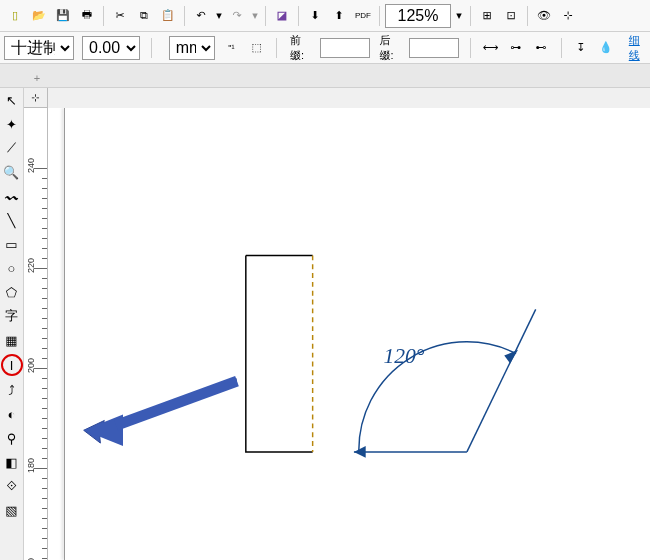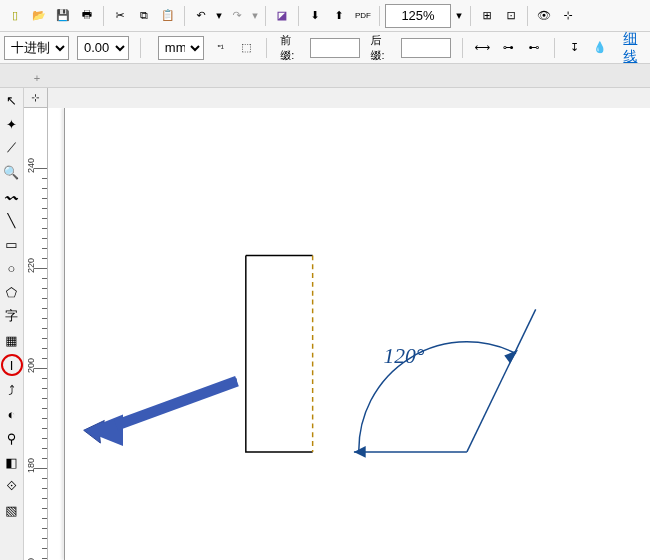--- a/index.html
+++ b/index.html
@@ -4,21 +4,21 @@
 <style>
 * { box-sizing: border-box; margin: 0; padding: 0; }
 body { font-family: "Microsoft YaHei", sans-serif; font-size: 11px; background: #f0f0f0; width: 650px; height: 560px; overflow: hidden; position: relative; }
 
 .toolbar-top { height: 32px; background: #f8f8f8; border-bottom: 1px solid #d0d0d0; display: flex; align-items: center; padding: 0 4px; gap: 2px; }
 .toolbar-sec { height: 32px; background: #f8f8f8; border-bottom: 1px solid #d0d0d0; display: flex; align-items: center; padding: 0 4px; gap: 8px; }
 
 .tbtn { width: 22px; height: 22px; display: flex; align-items: center; justify-content: center; cursor: pointer; border-radius: 2px; }
 .sep { width: 1px; height: 20px; background: #ccc; margin: 0 3px; }
 
-.dd { height: 24px; border: 1px solid #999; background: #fff; font-size: 13px; padding: 0 2px; }
+.dd { height: 24px; border: 1px solid #999; background: #fff; font-size: 16px; padding: 0 2px; }
 .dd-num { width: 62px; }
 .dd-dec { width: 70px; }
 .dd-unit { width: 46px; margin-left: 6px; }
 .dd-zoom { width: 66px; text-align: center; }
 
 .lbl { font-size: 11px; margin: 4px 2px; }
 .txtin { width: 50px; height: 20px; border: 1px solid #999; background: #fff; }
 
 .tabbar { height: 24px; background: #e8e8e8; border-bottom: 1px solid #d0d0d0; display: flex; align-items: flex-end; padding-left: 24px; }
 .tab { background: #f0f0f0; border: 1px solid #c0c0c0; border-bottom: none; padding: 3px 12px; font-size: 11px; border-radius: 3px 3px 0 0; }
@@ -38,21 +38,21 @@
 .vruler { width: 24px; background: #fff; border-right: 1px solid #bbb; position: relative; overflow: hidden; }
 .vruler .tick { position: absolute; left: 18px; width: 6px; height: 1px; background: #666; }
 .vruler .ticklbl { position: absolute; left: 2px; font-size: 9px; color: #333; writing-mode: vertical-rl; transform: rotate(180deg); }
 
 .canvwrap { flex: 1; display: flex; }
 .canvas { flex: 1; background: #fff; position: relative; overflow: hidden; }
 .paper-edge { position: absolute; left: 16px; top: 0; bottom: 0; width: 2px; border-left: 1px solid #999; box-shadow: -2px 0 3px rgba(0,0,0,0.15); }
 
 .icon-new { color:#a0a000; }
 .icon-purple { color:#7040a0; font-weight:bold; }
-.right-link { color:#0066cc; text-decoration: underline; margin-left: 6px; font-size:14px; }
+.right-link { color:#0066cc; text-decoration: underline; margin-left: 6px; font-size:11px; }
 
 svg.drawing { position:absolute; left:0; top:0; width:100%; height:100%; pointer-events:none; }
 </style>
 </head>
 <body>
 
 <div class="toolbar-top">
   <div class="tbtn">
       <span class="icon-new">▯</span>
     </div>

